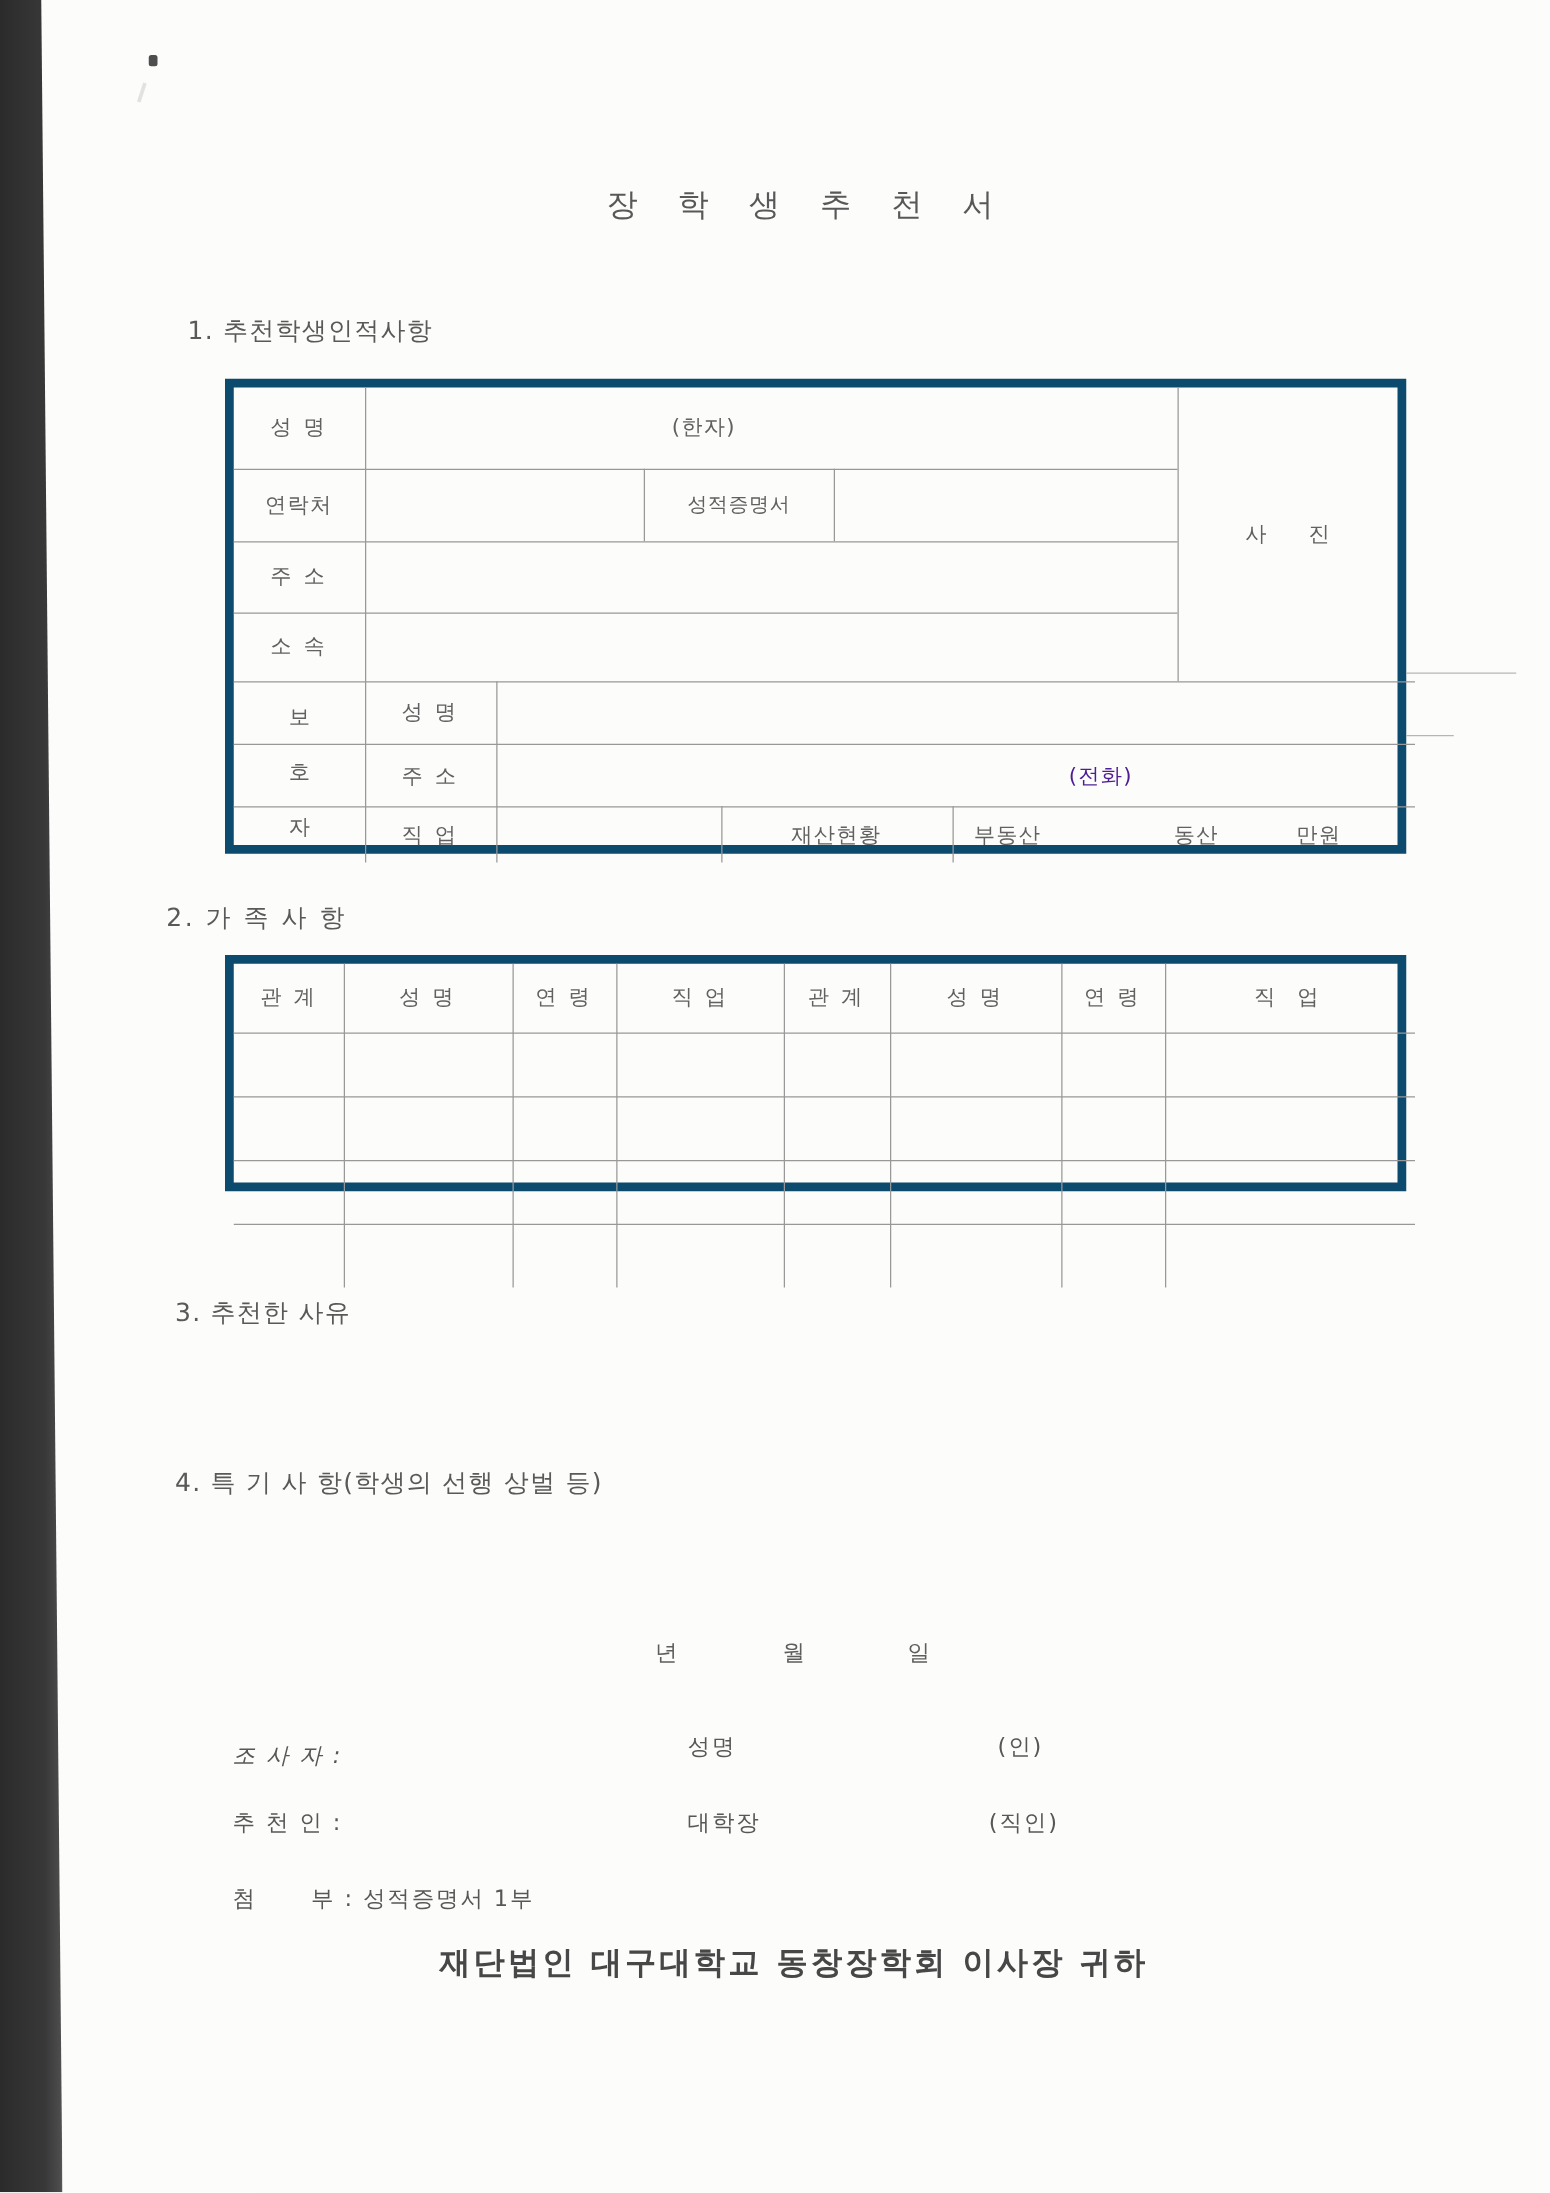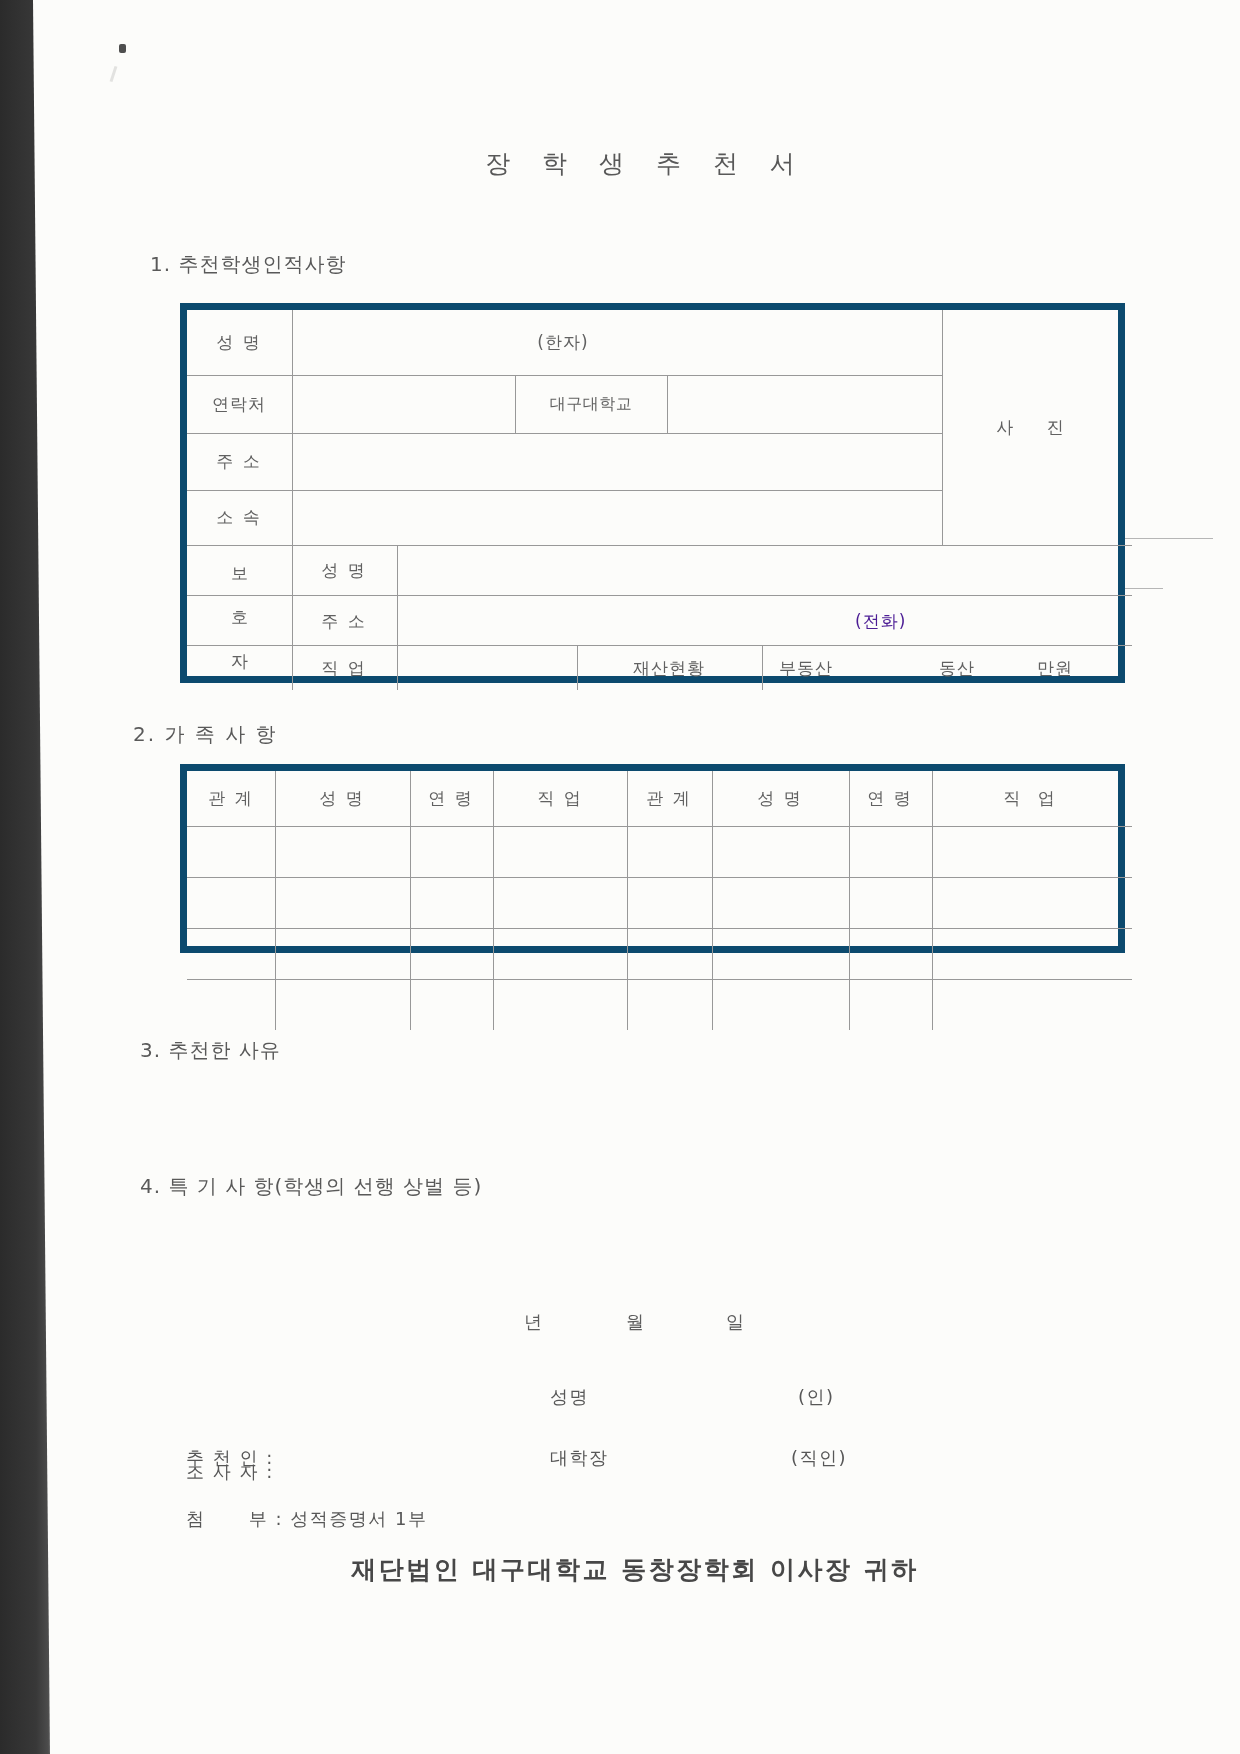--- a/index.html
+++ b/index.html
@@ -70,21 +70,21 @@
     <div class="vl" style="left:755px; top:0; height:235px;"></div>
     <div class="vl" style="left:328px; top:65px; height:58px;"></div>
     <div class="vl" style="left:480px; top:65px; height:58px;"></div>
     <div class="vl" style="left:210px; top:235px; height:145px;"></div>
     <div class="vl" style="left:390px; top:335px; height:45px;"></div>
     <div class="vl" style="left:575px; top:335px; height:45px;"></div>
 
     <div class="lbl" style="left:52px;  top:32px;">성 명</div>
     <div class="lbl" style="left:376px; top:32px; letter-spacing:1px;">(한자)</div>
     <div class="lbl" style="left:52px;  top:94px; letter-spacing:1px;">연락처</div>
-    <div class="lbl small" style="left:404px; top:94px;">대구대학교</div>
+    <div class="lbl small" style="left:404px; top:94px;">성적증명서</div>
     <div class="lbl" style="left:52px;  top:151px;">주 소</div>
     <div class="lbl" style="left:52px;  top:207px;">소 속</div>
     <div class="lbl" style="left:850px; top:117px; letter-spacing:14px;">사 진</div>
 
     <div class="guardian-col">
       <span>보</span>
       <span>호</span>
       <span>자</span>
     </div>
 
@@ -127,21 +127,21 @@
   </div>
 
   <div class="heading" style="left:140px; top:1037px;">3. 추천한 사유</div>
 
   <div class="heading" style="left:140px; top:1173px;">4. 특 기 사 항(학생의 선행 상벌 등)</div>
 
   <div class="dateword" style="left:524px; top:1310px;">년</div>
   <div class="dateword" style="left:626px; top:1310px;">월</div>
   <div class="dateword" style="left:726px; top:1310px;">일</div>
 
-  <div class="sig" style="left:186px; top:1460px;">조 사 자 :</div>
+  <div class="sig" style="left:186px; top:1392px;font-style:italic;">조 사 자 :</div>
   <div class="sig" style="left:550px; top:1385px;">성명</div>
   <div class="sig" style="left:798px; top:1385px;">(인)</div>
 
   <div class="sig" style="left:186px; top:1446px;">추 천 인 :</div>
   <div class="sig" style="left:550px; top:1446px;">대학장</div>
   <div class="sig" style="left:791px; top:1446px;">(직인)</div>
 
   <div class="sig" style="left:186px; top:1507px;">첨      부 : 성적증명서 1부</div>
 
   <div class="closing">재단법인 대구대학교 동창장학회 이사장 귀하</div>

